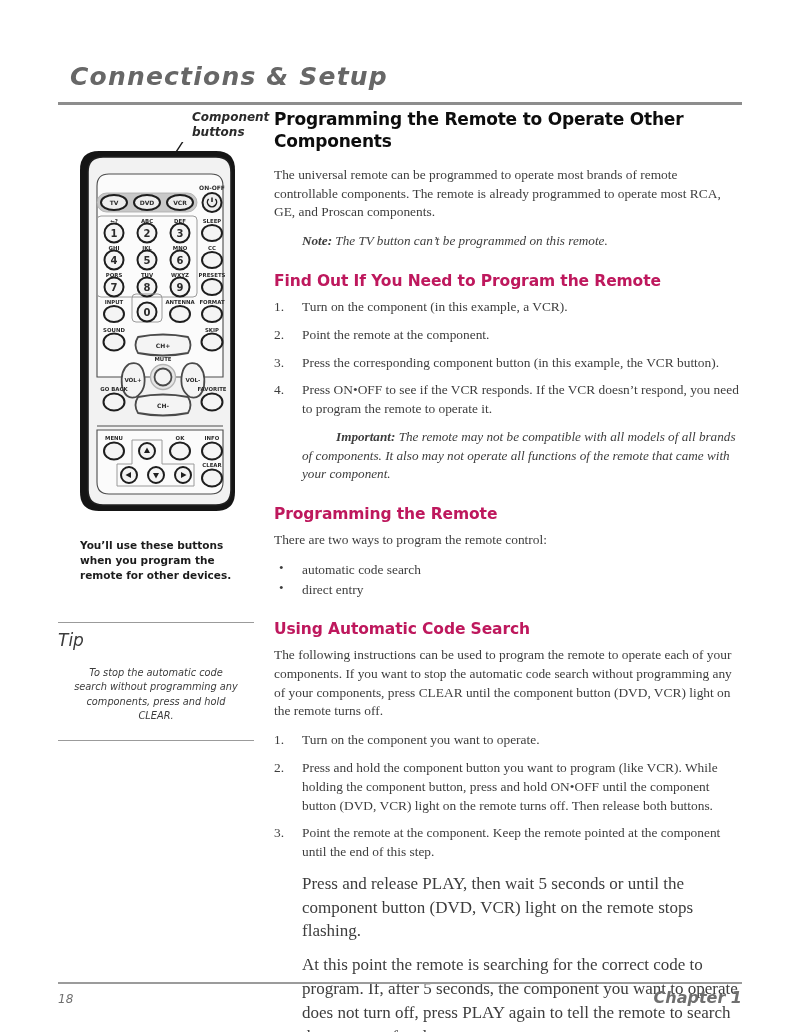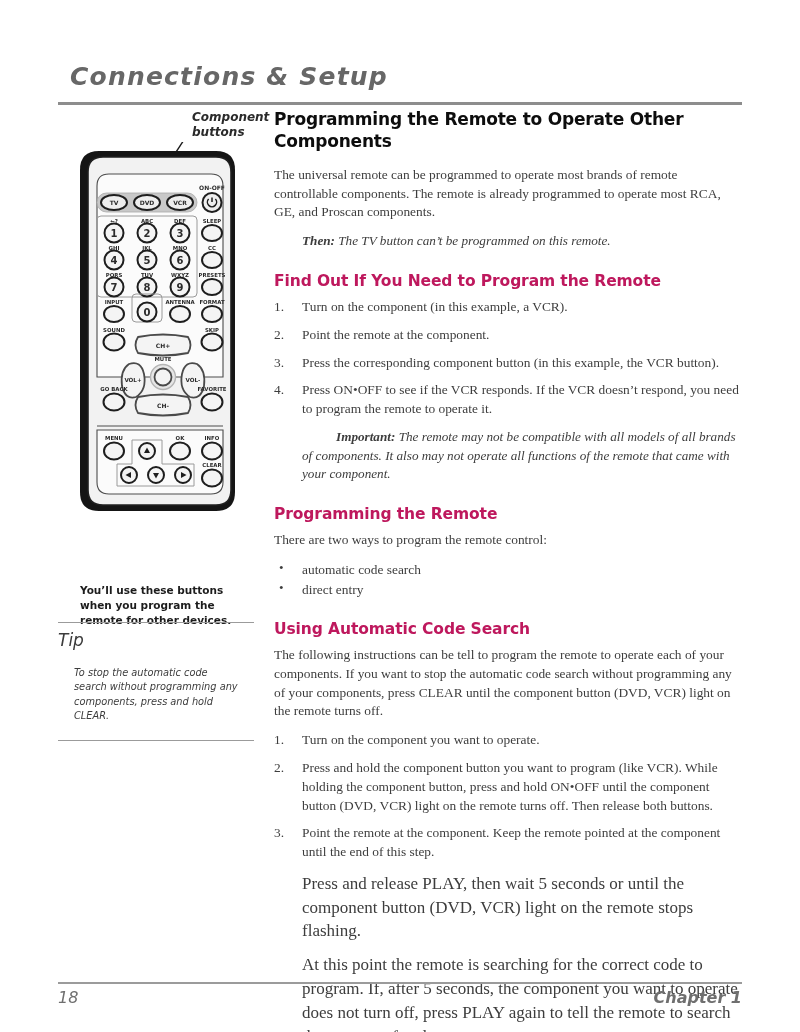--- a/index.html
+++ b/index.html
@@ -79,21 +79,20 @@
   .figure-caption {
     position: absolute;
     left: 22px;
     top: 428px;
     width: 178px;
     font-family: "DejaVu Sans", sans-serif;
     font-weight: bold;
     font-size: 10.5px;
     line-height: 1.42;
     color: #1c1c1c;
-    margin-top: 45px;
   }
 
   .tipbox {
     position: absolute;
     left: 0px;
     top: 512px;
     width: 196px;
   }
   .tip-rule {
     height: 1px;
@@ -108,20 +107,21 @@
     color: #3c3c3c;
     margin: 7px 0 16px 0;
   }
   .tip-body {
     font-family: "DejaVu Sans", sans-serif;
     font-style: italic;
     font-size: 9.8px;
     line-height: 1.48;
     color: #3c3c3c;
     margin: 16px;
+    text-align: center;
   }
 
   
   .content {
     position: absolute;
     left: 274px;
     top: 108px;
     width: 468px;
   }
 
@@ -237,21 +237,21 @@
     left: 58px;
     top: 988px;
     width: 684px;
     display: flex;
     justify-content: space-between;
     align-items: baseline;
   }
   .folio {
     font-family: "DejaVu Sans", sans-serif;
     font-style: italic;
-    font-size: 16px;
+    font-size: 12px;
     color: #6f6f6f;
     text-align: right;
   }
   .chapter {
     font-family: "DejaVu Sans", sans-serif;
     font-style: italic;
     font-weight: bold;
     font-size: 16px;
     color: #6f6f6f;
   }
@@ -441,21 +441,21 @@
     </div>
   </div>
 
   <div class="content">
 
     <h1 class="sec-title">Programming the Remote to Operate Other Components</h1>
 
     <p class="body">The universal remote can be programmed to operate most brands of remote controllable components. The remote is already programmed to operate most RCA, GE, and Proscan components.</p>
 
     <p class="note">
-      <span class="lead">Then:</span>
+      <span class="lead">Note:</span>
       <span>The TV button can’t be programmed on this remote.</span>
     </p>
 
     <h2 class="sub-title">Find Out If You Need to Program the Remote</h2>
 
 
     <ol class="steps">
       <li>
         <span class="num">1.</span>
         <span>Turn on the component (in this example, a VCR).</span>
@@ -489,21 +489,21 @@
         <span>automatic code search</span>
       </li>
       <li>
         <span class="dot">•</span>
         <span>direct entry</span>
       </li>
     </ul>
 
     <h2 class="sub-title">Using Automatic Code Search</h2>
 
-    <p class="body">The following instructions can be tell to program the remote to operate each of your components. If you want to stop the automatic code search without programming any of your components, press CLEAR until the component button (DVD, VCR) light on the remote turns off.</p>
+    <p class="body">The following instructions can be used to program the remote to operate each of your components. If you want to stop the automatic code search without programming any of your components, press CLEAR until the component button (DVD, VCR) light on the remote turns off.</p>
 
     <ol class="steps">
       <li>
         <span class="num">1.</span>
         <span>Turn on the component you want to operate.</span>
       </li>
       <li>
         <span class="num">2.</span>
         <span>Press and hold the component button you want to program (like VCR). While holding the component button, press and hold ON•OFF until the component button (DVD, VCR) light on the remote turns off. Then release both buttons.</span>
       </li>

